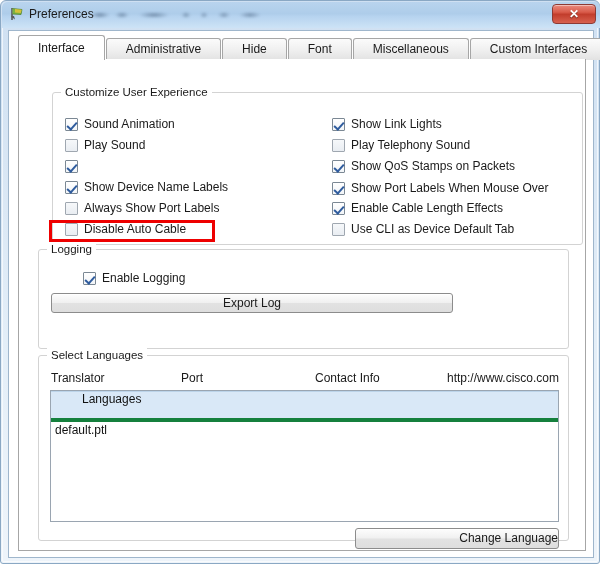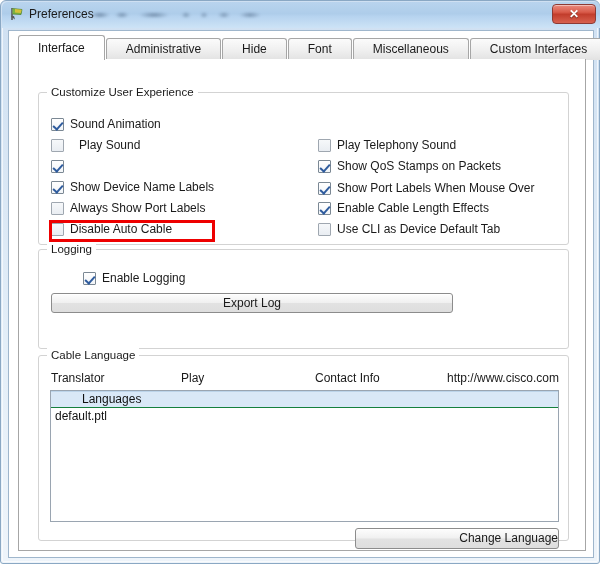--- a/index.html
+++ b/index.html
@@ -256,23 +256,23 @@
     line-height: 16px;
     font-size: 12px;
     color: #111111;
     padding-left: 4px;
     white-space: nowrap;
     cursor: pointer;
   }
   .lang-item.selected {
     background: #d9e8f7;
     border-top: 1px solid #bcd4ea;
-    border-bottom: 1px solid #15803d;
-    box-sizing: border-box;
-    height: 17px;
+    border-bottom: 4px solid #15803d;
+    box-sizing: border-box;
+    height: 31px;
     line-height: 15px;
     padding-left: 31px;
   }
 </style>
 </head>
 <body>
 
 <div id="window">
   <div id="frame-inner-glow"></div>
 
@@ -296,47 +296,51 @@
       <div class="tab">Administrative</div>
       <div class="tab">Hide</div>
       <div class="tab">Font</div>
       <div class="tab">Miscellaneous</div>
       <div class="tab">Custom Interfaces</div>
       <div class="tab">Publishers</div>
     </div>
 
     <div id="tabpage">
 
-      <div class="groupbox" style="left:19px; top:33px; width:531px; height:153px;">
+      <div class="groupbox" style="left:33px; top:33px; width:531px; height:153px;">
         <div class="group-title">Customize User Experience</div>
 
         <div class="cb-row" style="left:12px; top:23px;">
           <span class="cb-box checked"></span>
           <span class="cb-label">Sound Animation</span>
         </div>
-        <div class="cb-row" style="left:12px; top:44px;gap:9px;">
+        <div class="cb-row" style="left:12px; top:44px;">
           <span class="cb-box"></span>
           <span class="cb-label">Play Sound</span>
         </div>
         <div class="cb-row" style="left:12px; top:65px;">
           <span class="cb-box checked"></span>
         </div>
         <div class="cb-row" style="left:12px; top:86px;">
           <span class="cb-box checked"></span>
           <span class="cb-label">Show Device Name Labels</span>
         </div>
         <div class="cb-row" style="left:12px; top:107px;">
           <span class="cb-box"></span>
           <span class="cb-label">Always Show Port Labels</span>
         </div>
         <div class="cb-row" style="left:12px; top:128px;">
           <span class="cb-box"></span>
           <span class="cb-label">Disable Auto Cable</span>
         </div>
 
+        <div class="cb-row" style="left:279px; top:23px;">
+          <span class="cb-box checked"></span>
+          <span class="cb-label">Show Link Lights</span>
+        </div>
         <div class="cb-row" style="left:279px; top:44px;">
           <span class="cb-box"></span>
           <span class="cb-label">Play Telephony Sound</span>
         </div>
         <div class="cb-row" style="left:279px; top:65px;">
           <span class="cb-box checked"></span>
           <span class="cb-label">Show QoS Stamps on Packets</span>
         </div>
         <div class="cb-row" style="left:279px; top:86px;align-items:flex-end;">
           <span class="cb-box checked"></span>
@@ -357,25 +361,25 @@
 
         <div class="cb-row" style="left:12px; top:20px;margin-left:32px;">
           <span class="cb-box checked"></span>
           <span class="cb-label">Enable Logging</span>
         </div>
 
         <div class="btn" style="left:12px; top:43px; width:402px; height:20px; line-height:18px;">Export Log</div>
       </div>
 
       <div class="groupbox" style="left:19px; top:296px; width:531px; height:186px;">
-        <div class="group-title">Cable Language</div>
+        <div class="group-title">Select Languages</div>
 
         <div id="lang-header" style="top:14px;">
           <span class="lang-col" style="left:12px;">Translator</span>
-          <span class="lang-col" style="left:142px;">Play</span>
+          <span class="lang-col" style="left:142px;">Port</span>
           <span class="lang-col" style="left:276px;">Contact Info</span>
           <span class="lang-col" style="left:408px;">http://www.cisco.com</span>
         </div>
 
         <div id="lang-list" style="left:11px; top:34px; width:509px; height:132px;">
           <div class="lang-item selected">Languages</div>
           <div class="lang-item">default.ptl</div>
         </div>
 
         <div class="btn" style="left:316px; top:172px; width:204px; height:21px; line-height:19px;text-align:right;">Change Language</div>

